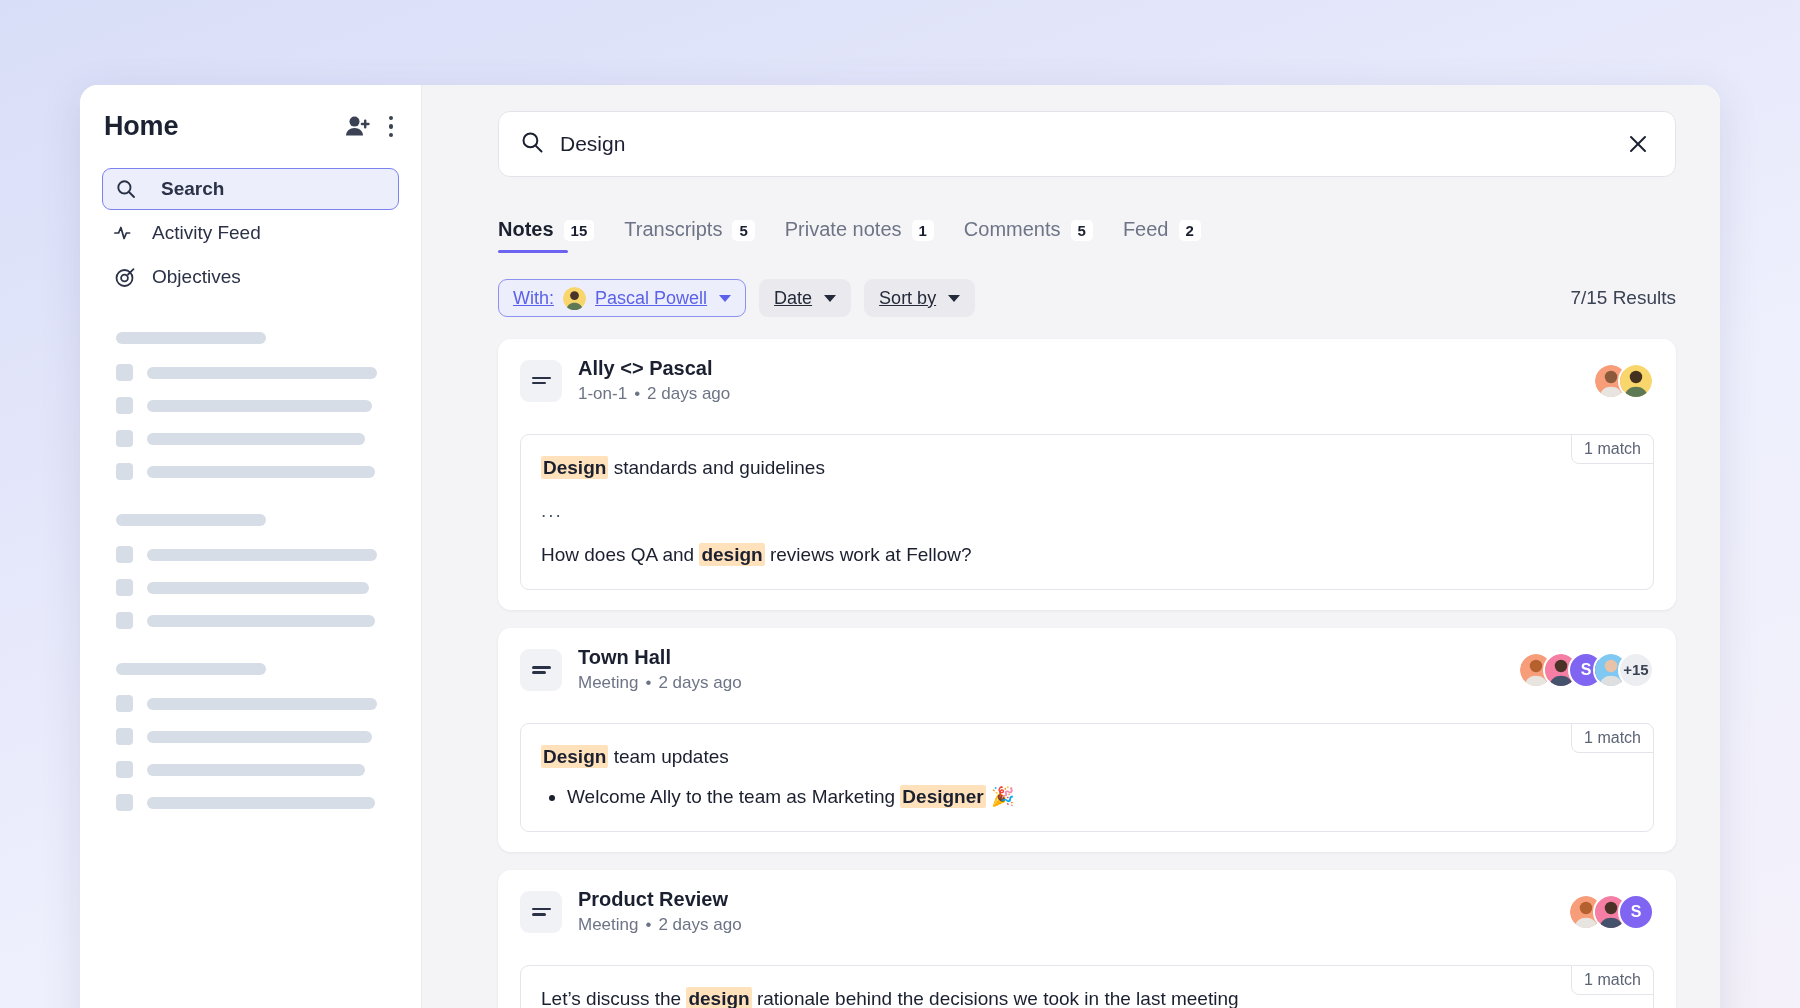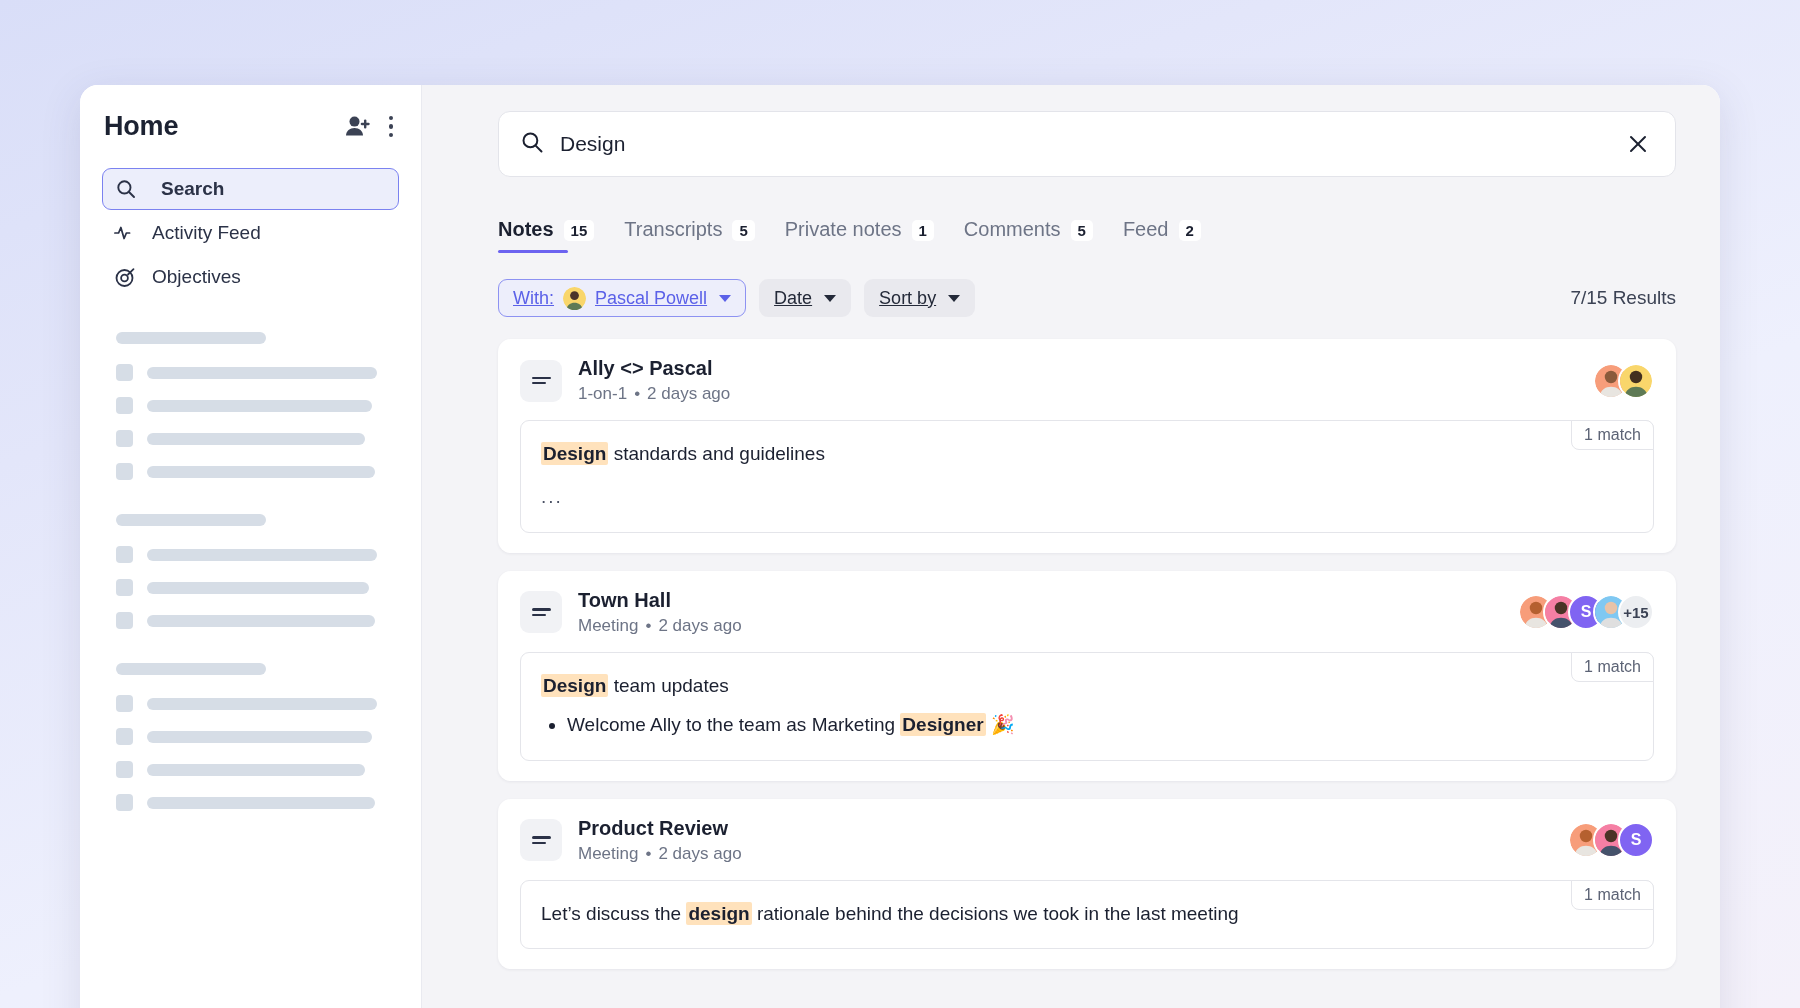--- a/index.html
+++ b/index.html
@@ -117,21 +117,21 @@
   .avatars .av{
     width:36px; height:36px; border-radius:50%; border:2.5px solid #fff;
     margin-left:-11px; overflow:hidden; position:relative;
     display:flex; align-items:center; justify-content:center;
     font-size:16px; font-weight:bold; color:#fff;
   }
   .avatars .av:first-child{ margin-left:0;}
   .av-more{ background:#eceef1 !important; color:#3b4254 !important; font-size:15px !important;}
 
   .snippet{
-    margin-top:16px; border:1px solid #e4e5ea; border-radius:9px;
+    margin-top:30px; border:1px solid #e4e5ea; border-radius:9px;
     padding:18px 20px 20px 20px; position:relative;
   }
   .snippet p{ font-size:19px; color:#1b2030; line-height:1.55;}
   .snippet p + p{ margin-top:14px;}
   .snippet .ell{ color:#4a5164; letter-spacing:2px;}
   .snippet ul{ margin:10px 0 0 26px;}
   .snippet li{ font-size:19px; color:#1b2030; line-height:1.55;}
   mark{ background:#ffe2bc; color:#1b2030; border-radius:2px; padding:1px 2px;}
   mark.b{ font-weight:bold;}
   .match-badge{
@@ -346,20 +346,21 @@
                   <circle cx="18" cy="13.5" r="7" fill="#43301f"></circle>
                   <path d="M5 36c1.2-8 6.7-11.5 13-11.5S30 28 31.2 36z" fill="#5e7a55"></path>
                 </svg>
               </span>
           </div>
         </div>
         <div class="snippet">
           <span class="match-badge">1 match</span>
           <p><mark class="b">Design</mark> standards and guidelines</p>
           <p class="ell">...</p>
+          <p>How does QA and <mark class="b">design</mark> reviews work at Fellow?</p>
         </div>
       </section>
 
       <section class="card">
         <div class="card-head">
           <div class="doc-ico">
               <div>
                 <span></span>
                 <span></span>
               </div>

